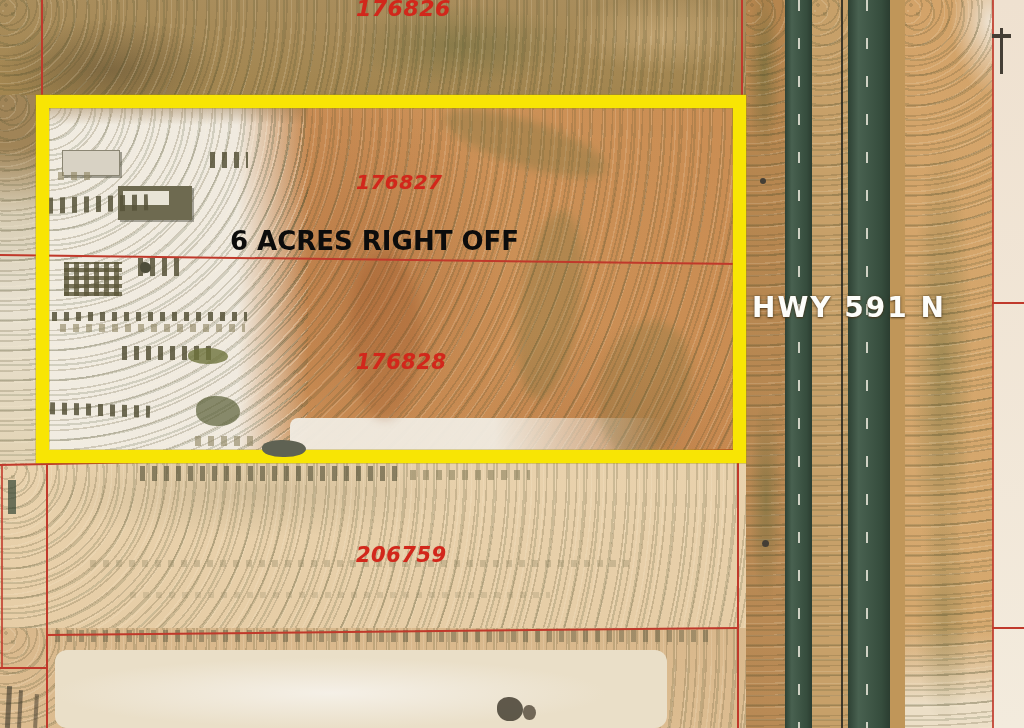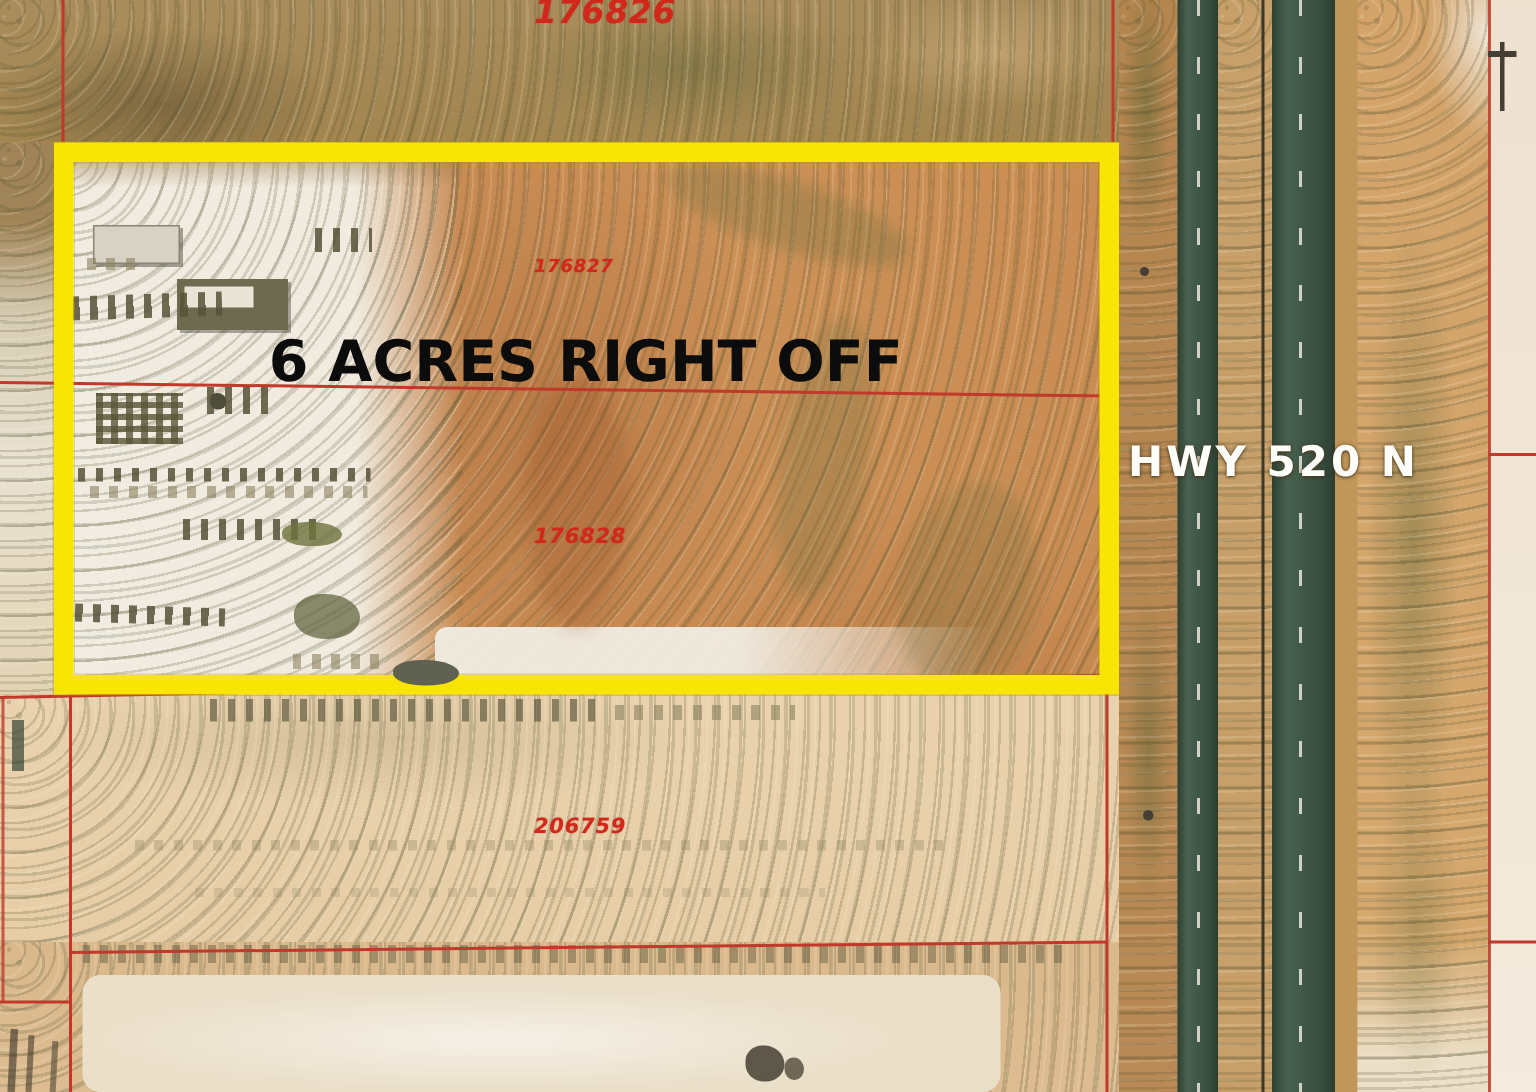--- a/index.html
+++ b/index.html
@@ -74,24 +74,24 @@
   .grid-junk{background-image:
       repeating-linear-gradient(0deg,rgba(90,85,55,.8) 0 4px,transparent 4px 8px),
       repeating-linear-gradient(90deg,rgba(90,85,55,.8) 0 5px,transparent 5px 10px);}
   .blob{border-radius:45% 55% 50% 50%;}
   .veg{border-radius:50%;filter:blur(5px);}
 
   
   .rline{background:#c0392b;z-index:8;}
   .highlight-box{left:36px;top:95px;width:710px;height:368px;border:13px solid #f8e504;
     z-index:30;box-shadow:0 0 0 1px rgba(170,150,0,.35), inset 0 0 0 1px rgba(170,150,0,.3);}
-  .parcel-label{font-style:italic;font-weight:bold;font-size:14px;color:#d2271b;
+  .parcel-label{font-style:italic;font-weight:bold;font-size:21px;color:#d2271b;
     letter-spacing:.5px;z-index:45;text-shadow:0 0 1px rgba(180,30,20,.35);white-space:nowrap;}
-  .promo{left:118px;top:216px;width:545px;text-align:center;font-weight:bold;
-    font-size:38px;line-height:51px;color:#0c0c0c;z-index:50;
+  .promo{left:102px;top:216px;width:545px;text-align:center;font-weight:bold;
+    font-size:26px;line-height:51px;color:#0c0c0c;z-index:50;
     font-family:"DejaVu Sans",sans-serif;}
   .hwy-label{left:752px;top:291px;font-weight:bold;font-size:28px;color:#fdfdfa;
     letter-spacing:2px;z-index:45;white-space:nowrap;font-family:"DejaVu Sans",sans-serif;
     text-shadow:0 1px 2px rgba(70,50,25,.85),0 0 3px rgba(70,50,25,.5);}
   .pole{background:#443e35;z-index:9;}
 </style>
 </head>
 <body>
 
 <div id="map">
@@ -169,23 +169,23 @@
   <div class="rline" style="left:47px;top:634px;width:691px;height:2px;transform:rotate(-0.58deg);transform-origin:left top;"></div>
   <div class="rline" style="left:737px;top:452px;width:2px;height:276px;"></div>
   <div class="rline" style="left:1px;top:465px;width:2px;height:203px;opacity:.8;"></div>
   <div class="rline" style="left:992px;top:0;width:2px;height:728px;opacity:.85;"></div>
   <div class="rline" style="left:992px;top:302px;width:32px;height:2px;"></div>
   <div class="rline" style="left:992px;top:627px;width:32px;height:2px;"></div>
 
   <div class="highlight-box"></div>
 
   <div class="parcel-label" style="left:356px;top:-4px;font-size:22px;">176826</div>
-  <div class="parcel-label" style="left:356px;top:170px;font-size:12px;">176827</div>
+  <div class="parcel-label" style="left:356px;top:170px;font-size:20px;">176827</div>
   <div class="parcel-label" style="left:356px;top:350px;">176828</div>
   <div class="parcel-label" style="left:356px;top:543px;">206759</div>
 
   <div class="promo">
     <div style="position:relative;">6 ACRES RIGHT OFF</div>
   </div>
 
-  <div class="hwy-label">HWY 520 N</div>
+  <div class="hwy-label">HWY 591 N</div>
 
 </div>
 
 </body></html>

